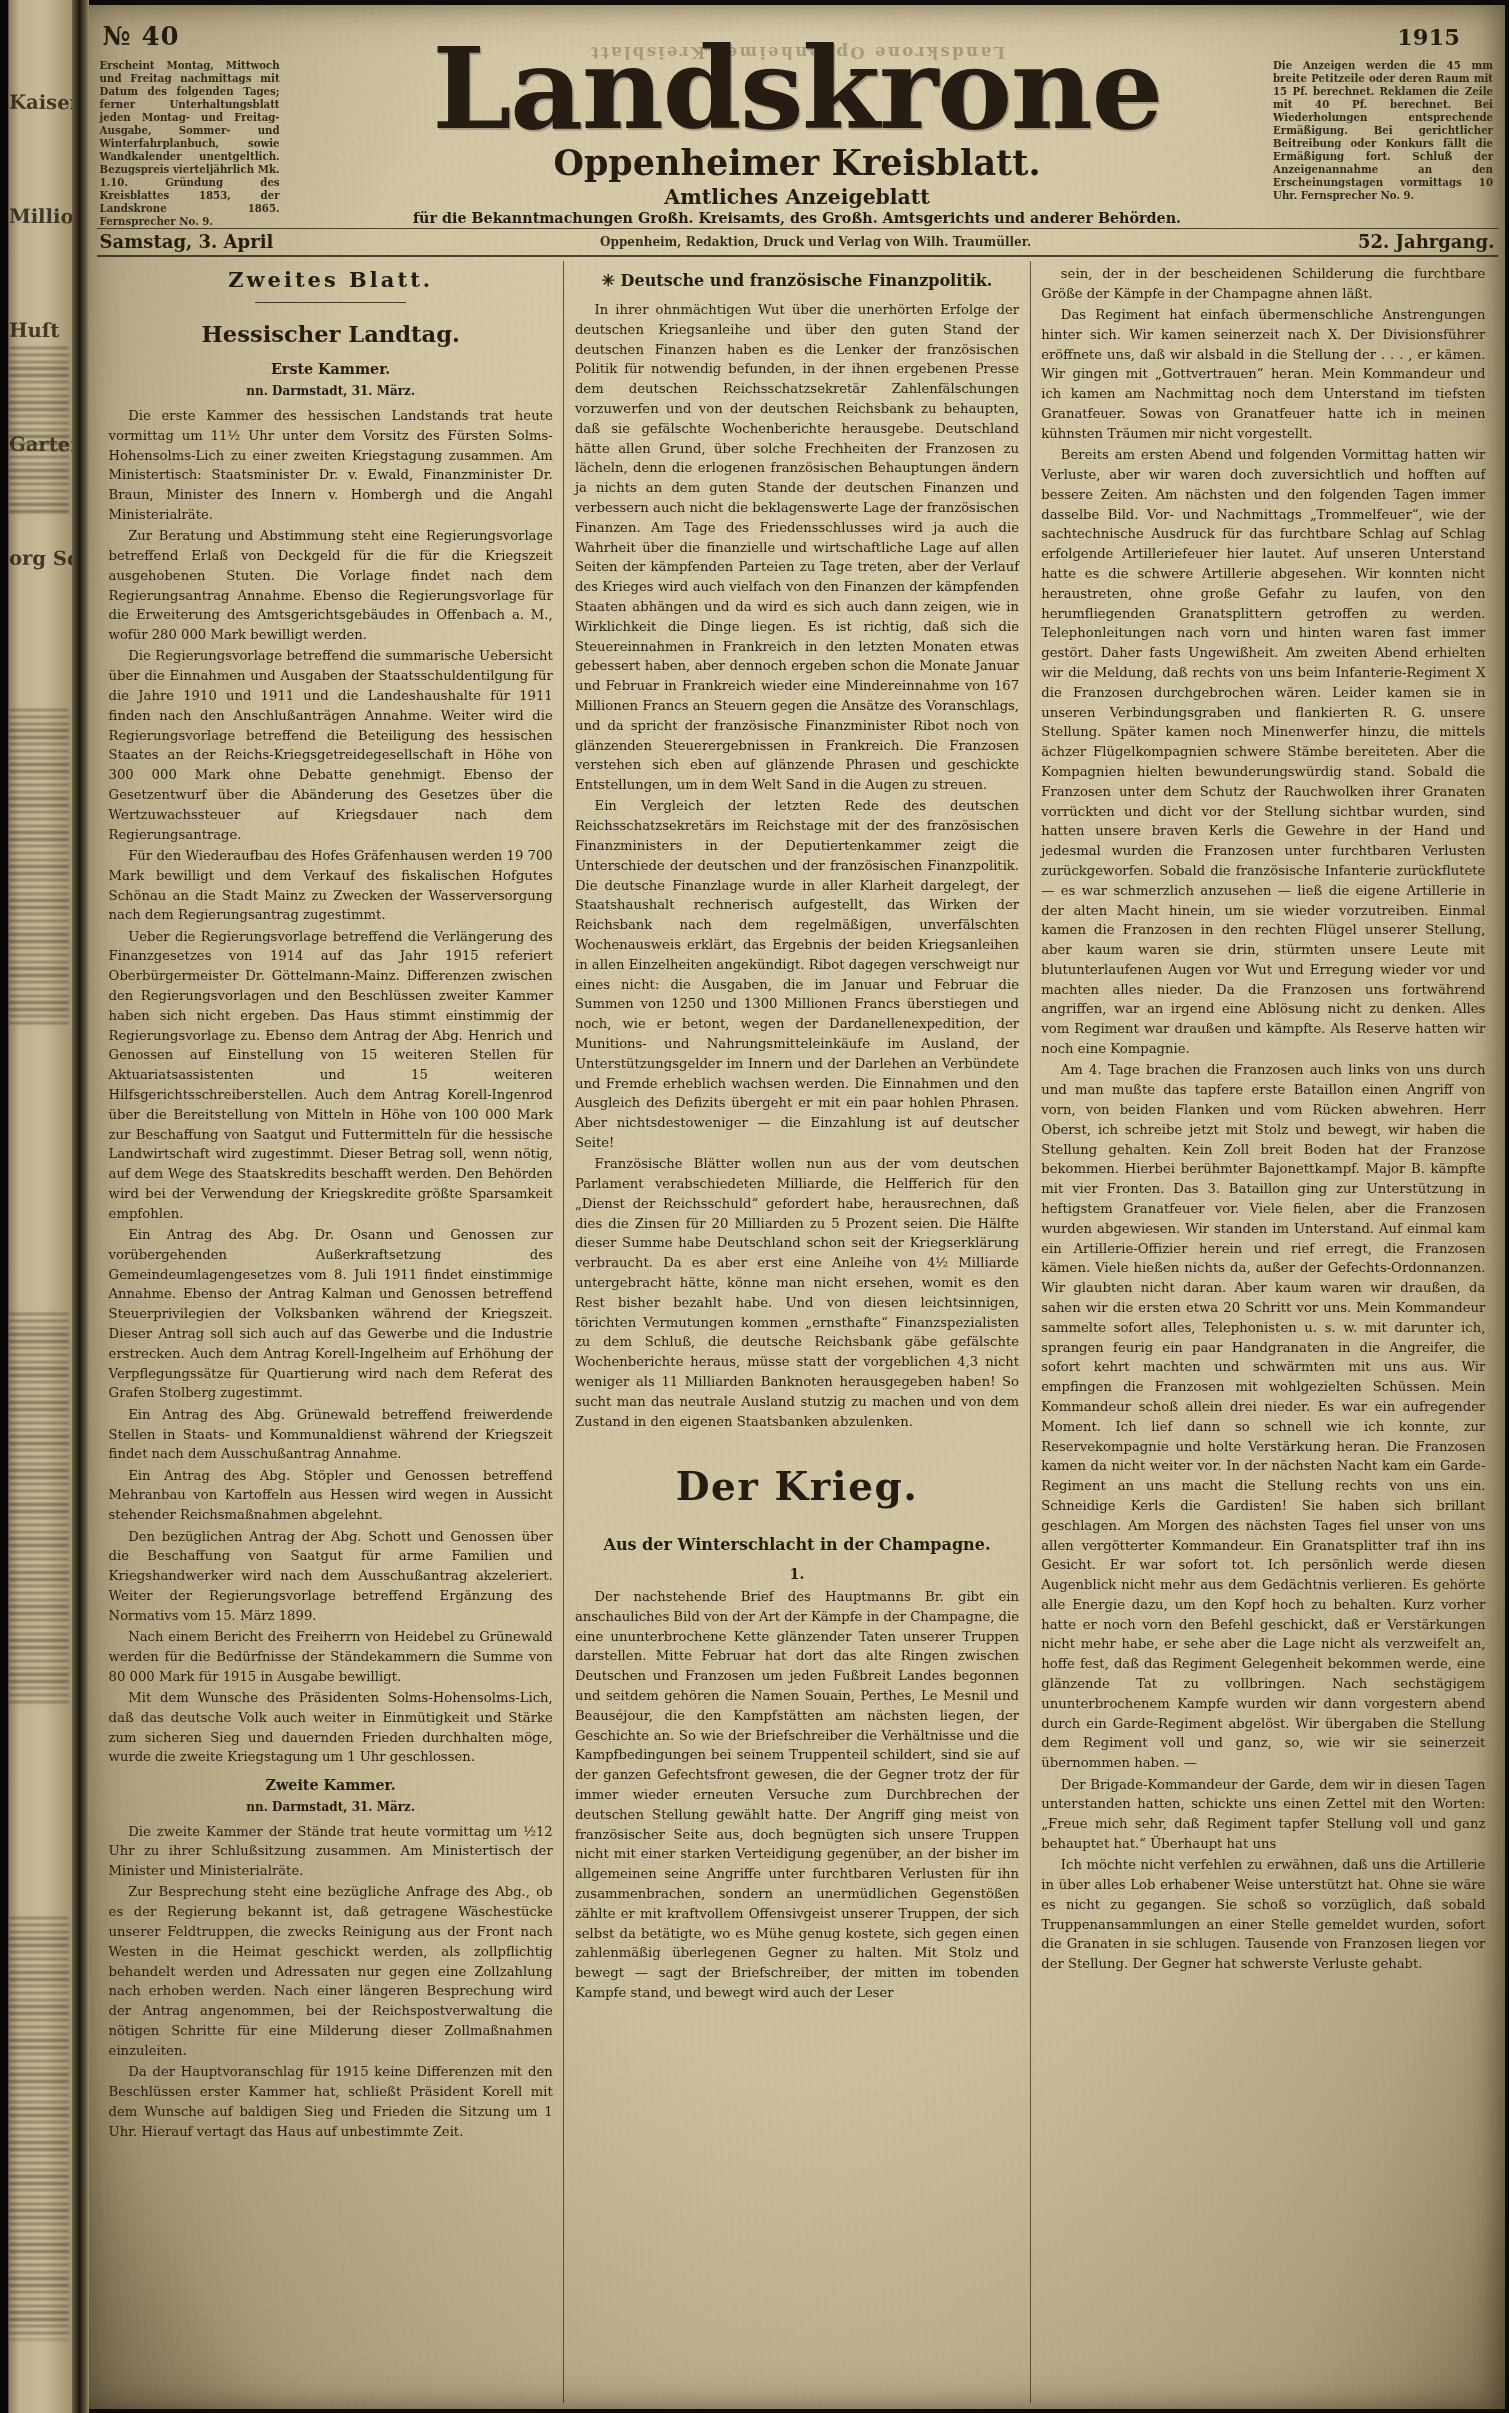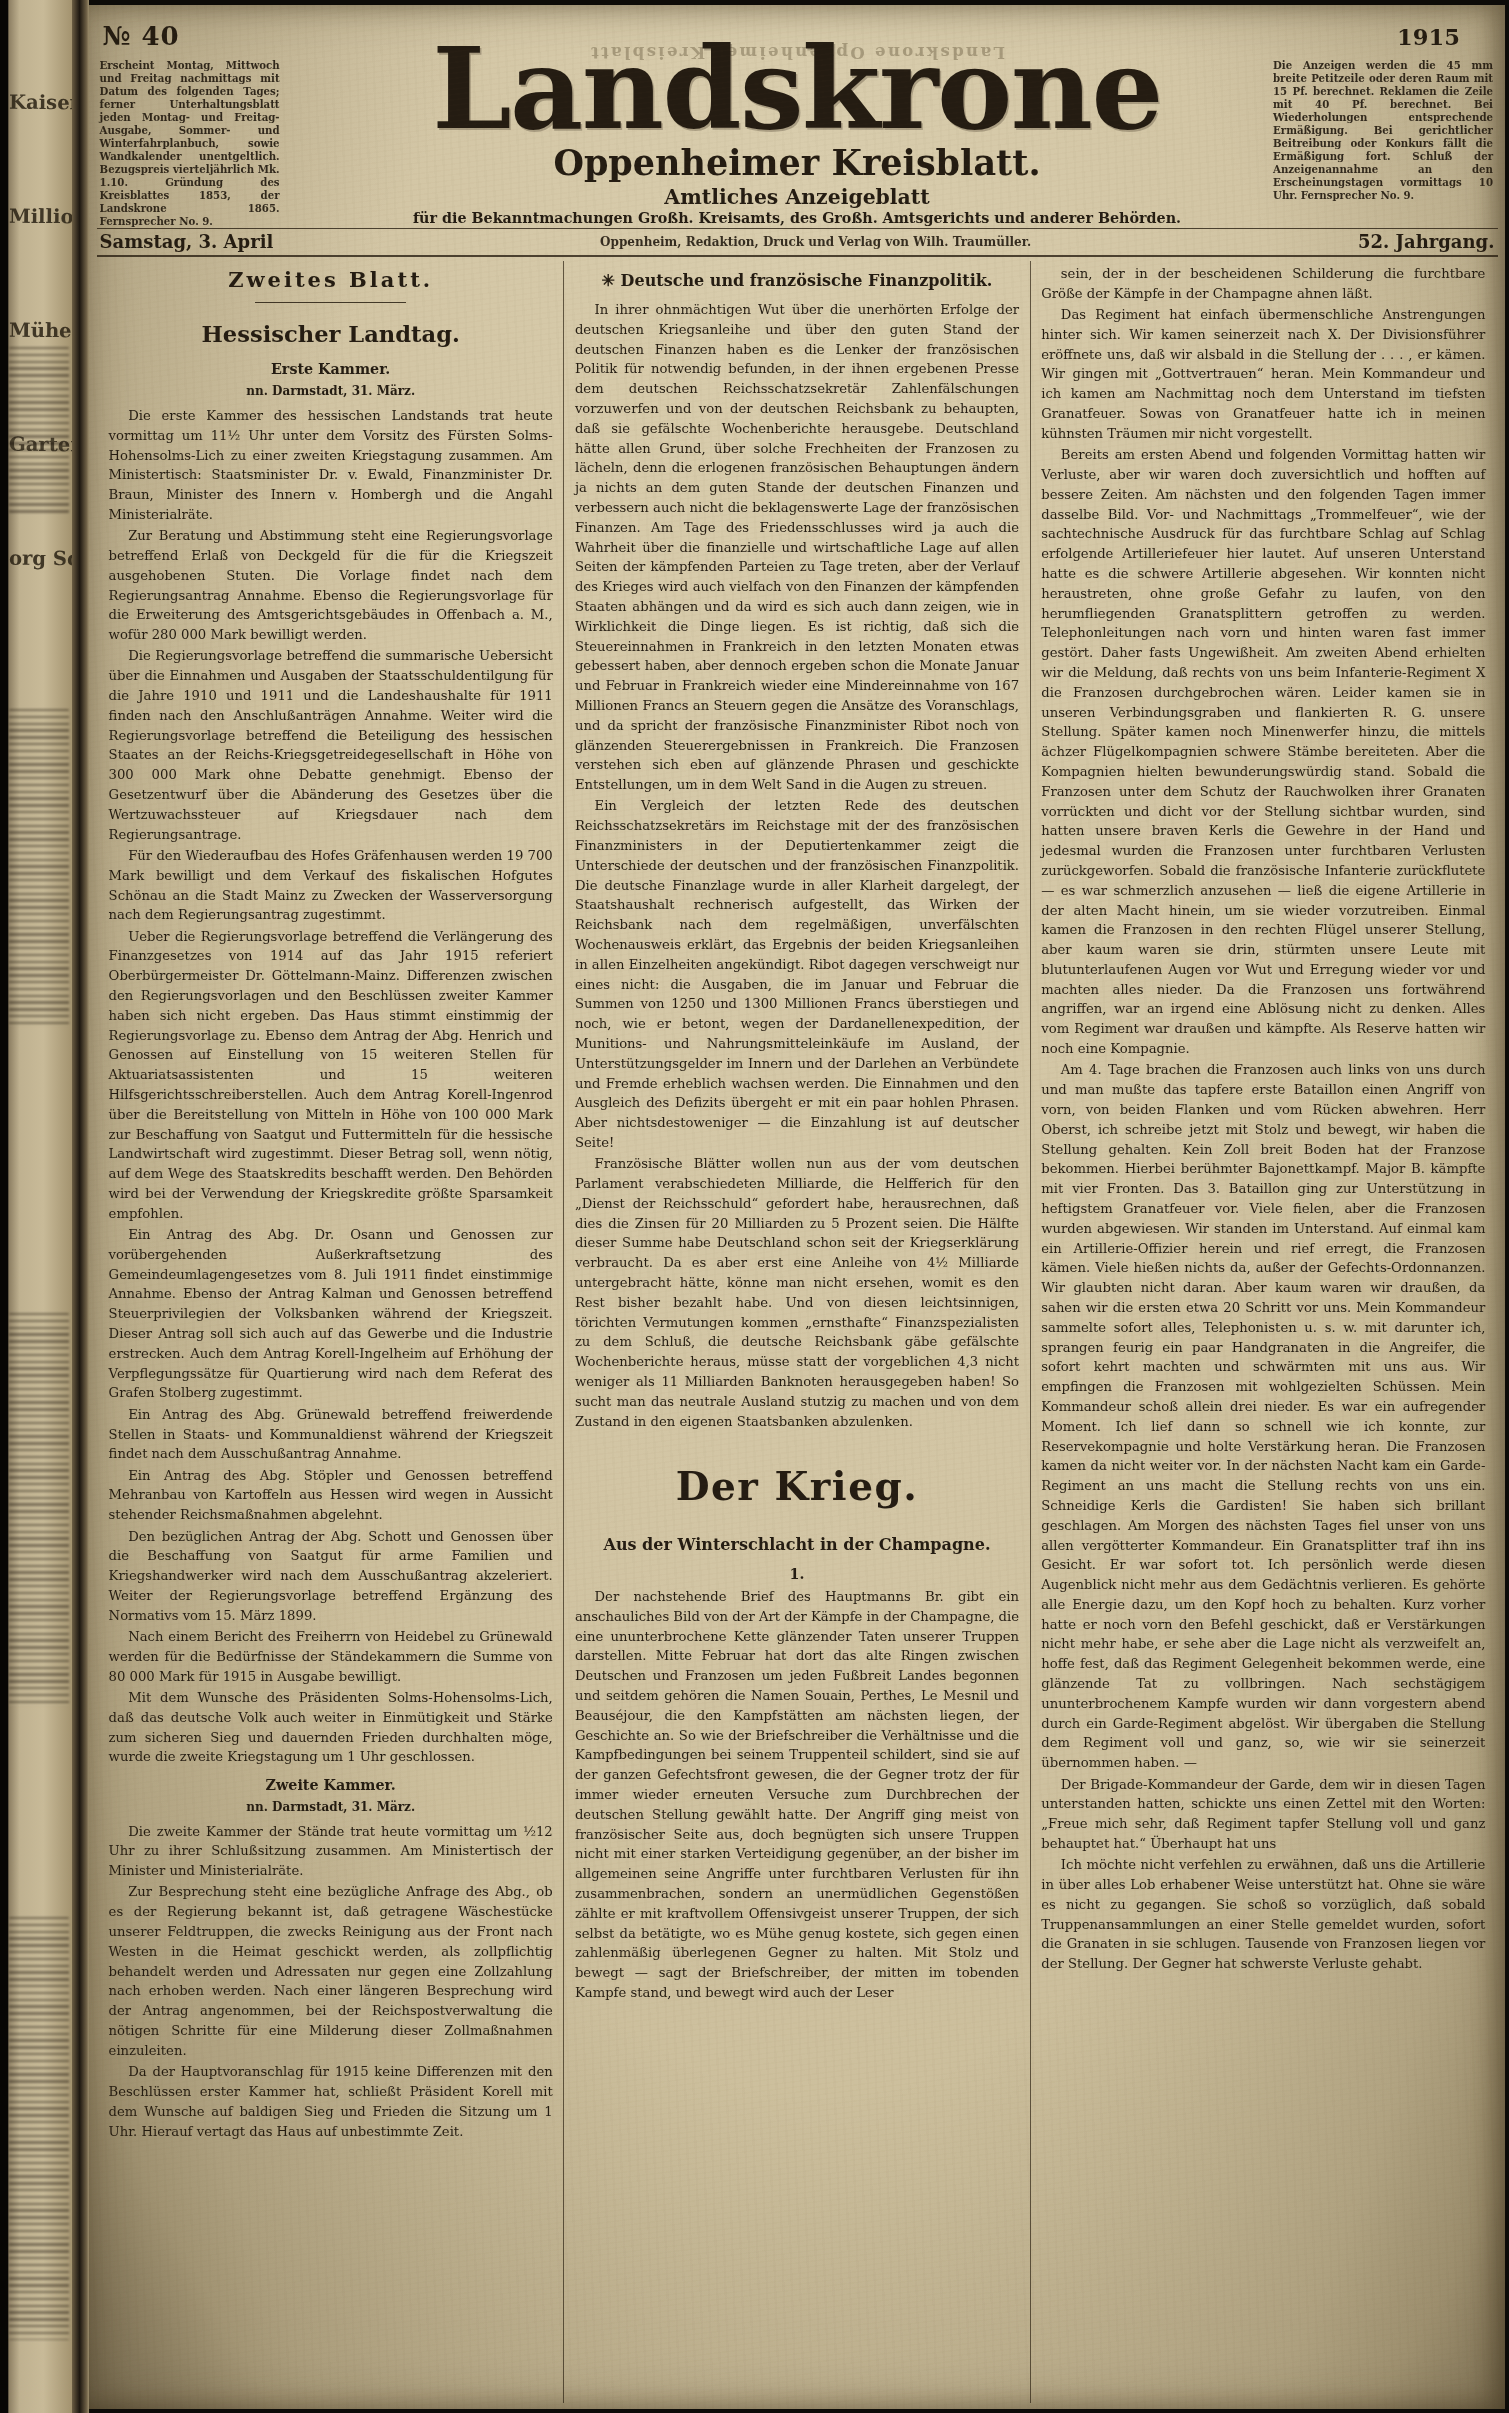--- a/index.html
+++ b/index.html
@@ -113,21 +113,21 @@
     background:radial-gradient(ellipse at 52% 40%, transparent 55%, rgba(40,28,10,.18) 88%, rgba(25,17,6,.38) 100%);
   }
 </style>
 </head>
 <body>
 
 <div class="spine-strip">
   <div class="spine-frags">
       <div class="spine-frag">Kaiser'ſ</div>
       <div class="spine-frag">Millionen</div>
-      <div class="spine-frag">Mühe</div>
+      <div class="spine-frag">Huſt</div>
       <div class="spine-frag">Gartenb.</div>
       <div class="spine-frag">org Schä</div>
     </div>
   <div class="spine-blur" style="position:absolute;left:9px;top:317px"></div>
   <div class="spine-blur" style="position:absolute;left:9px;top:679px;height:317px"></div>
   <div class="spine-blur" style="position:absolute;left:9px;top:1283px;height:393px"></div>
   <div class="spine-blur" style="position:absolute;left:9px;top:1887px;height:423px"></div>
 </div>
 <div class="gutter"></div>
 

